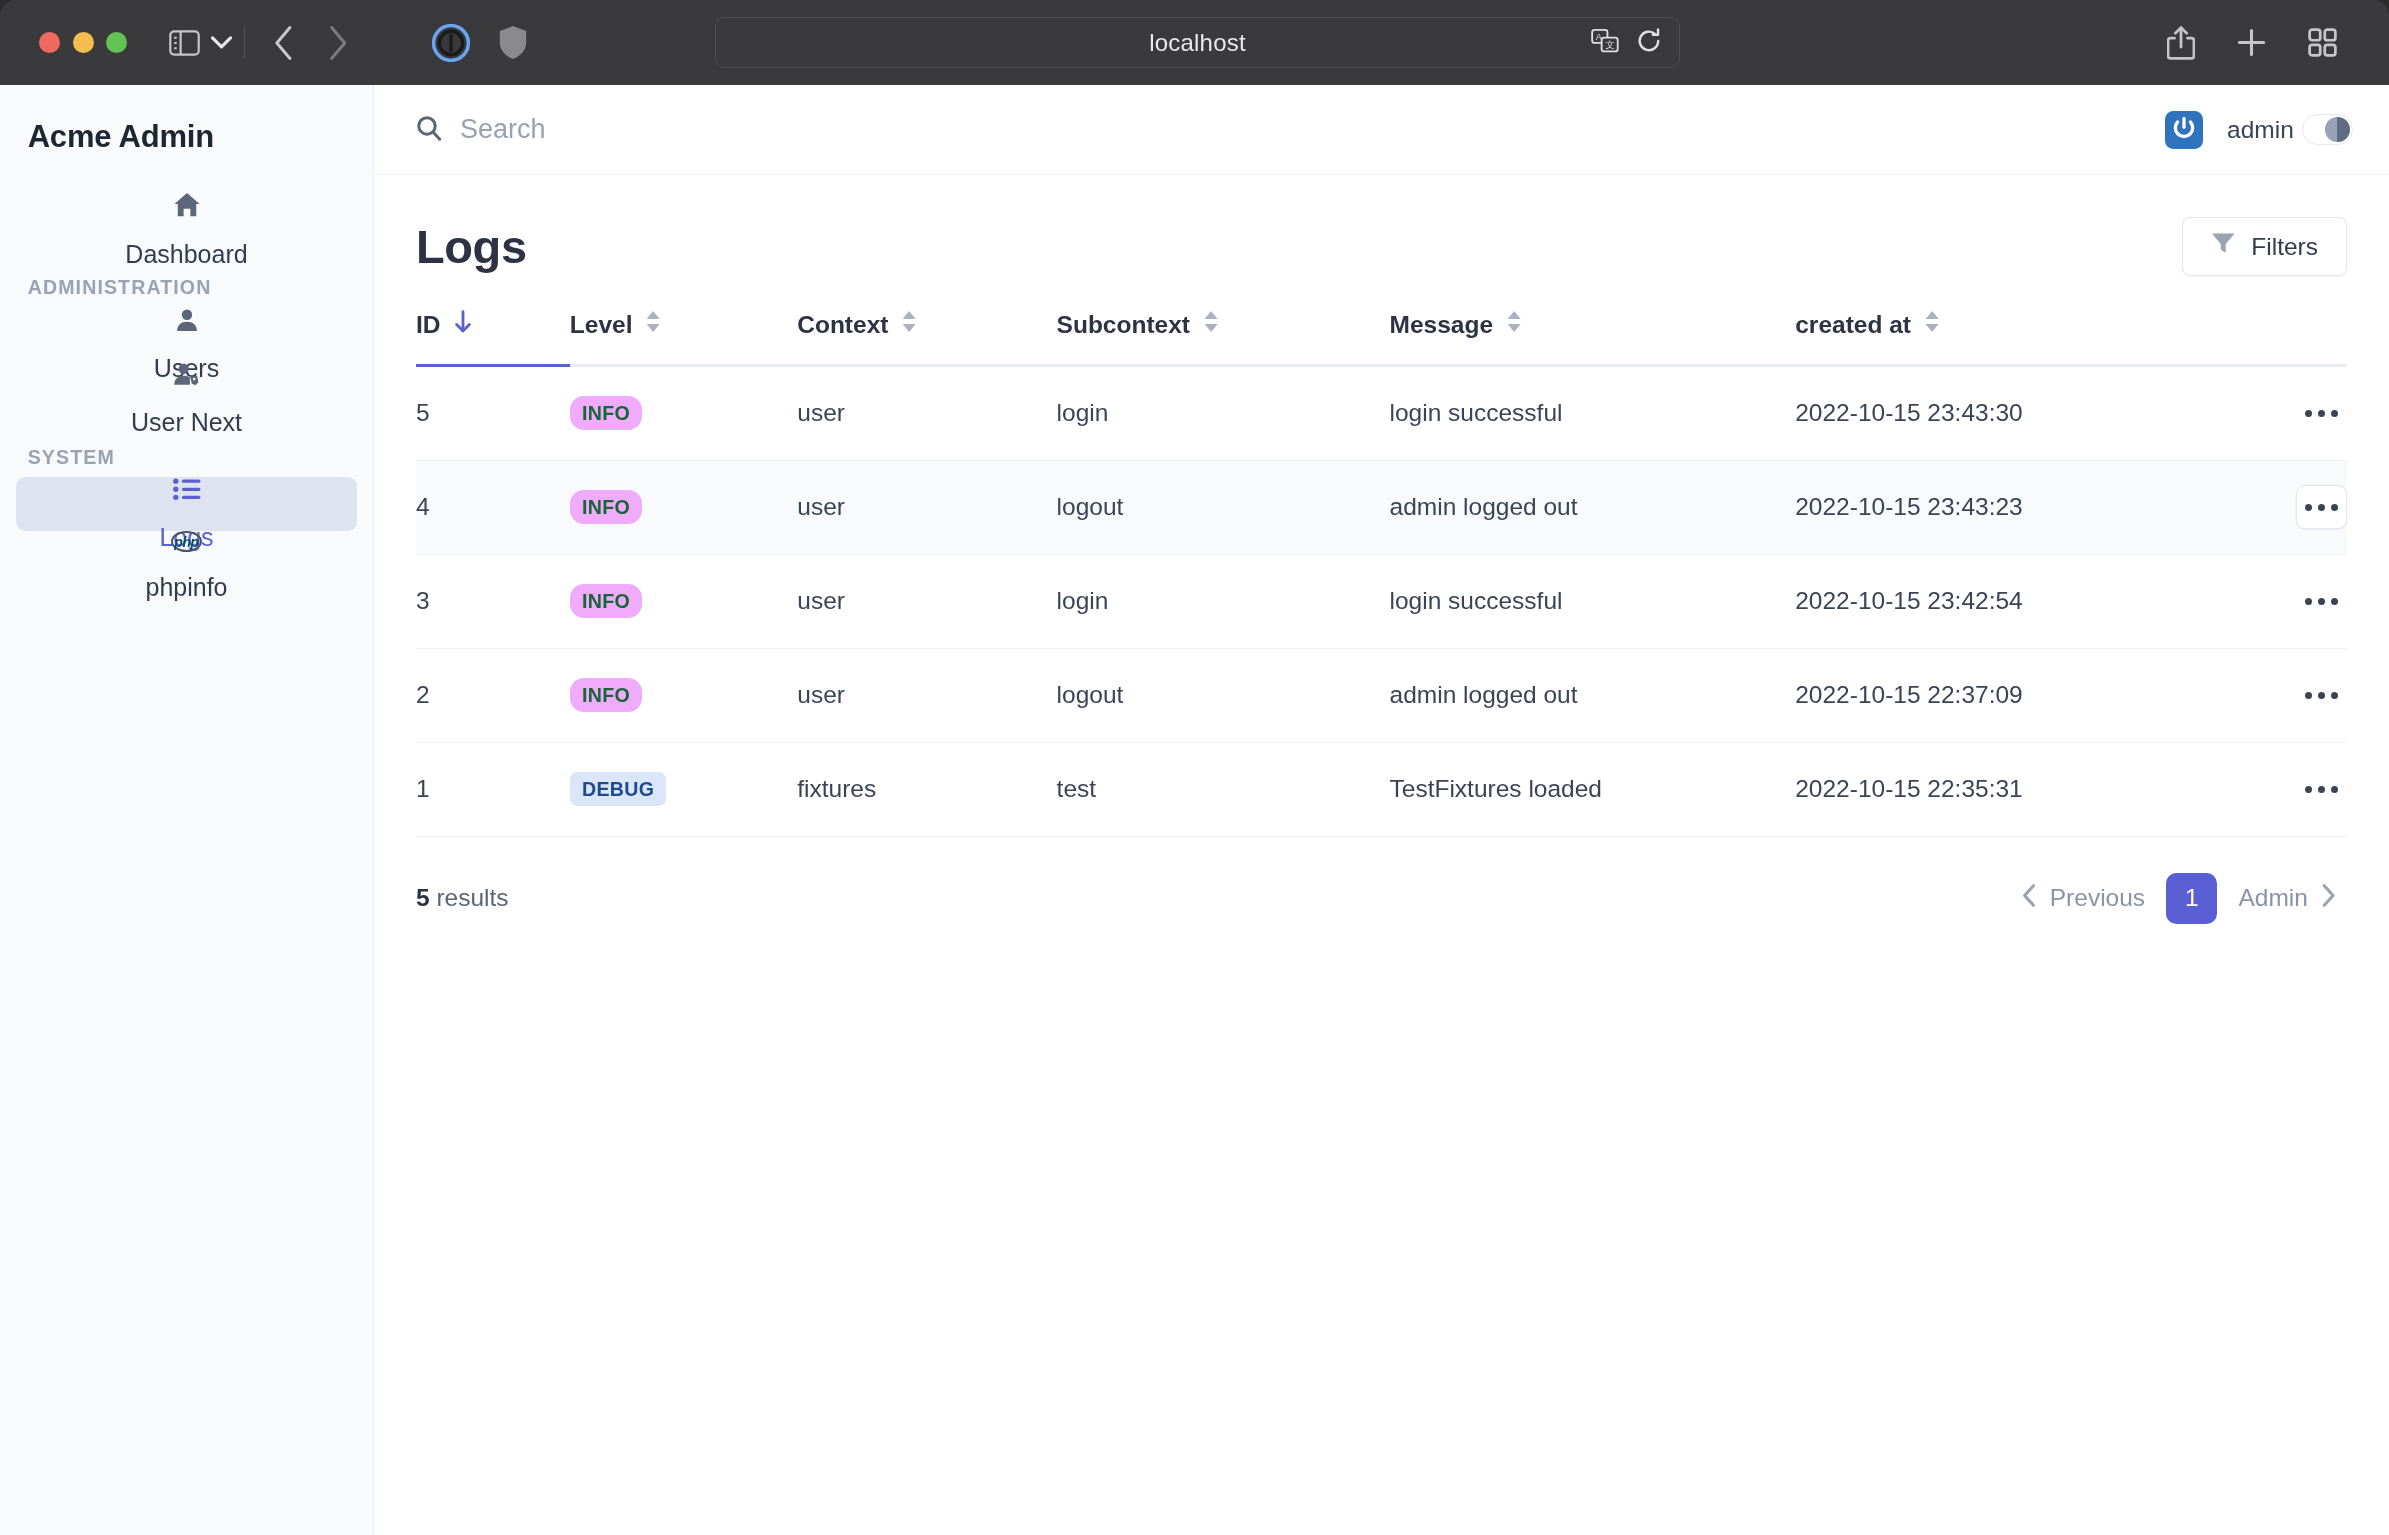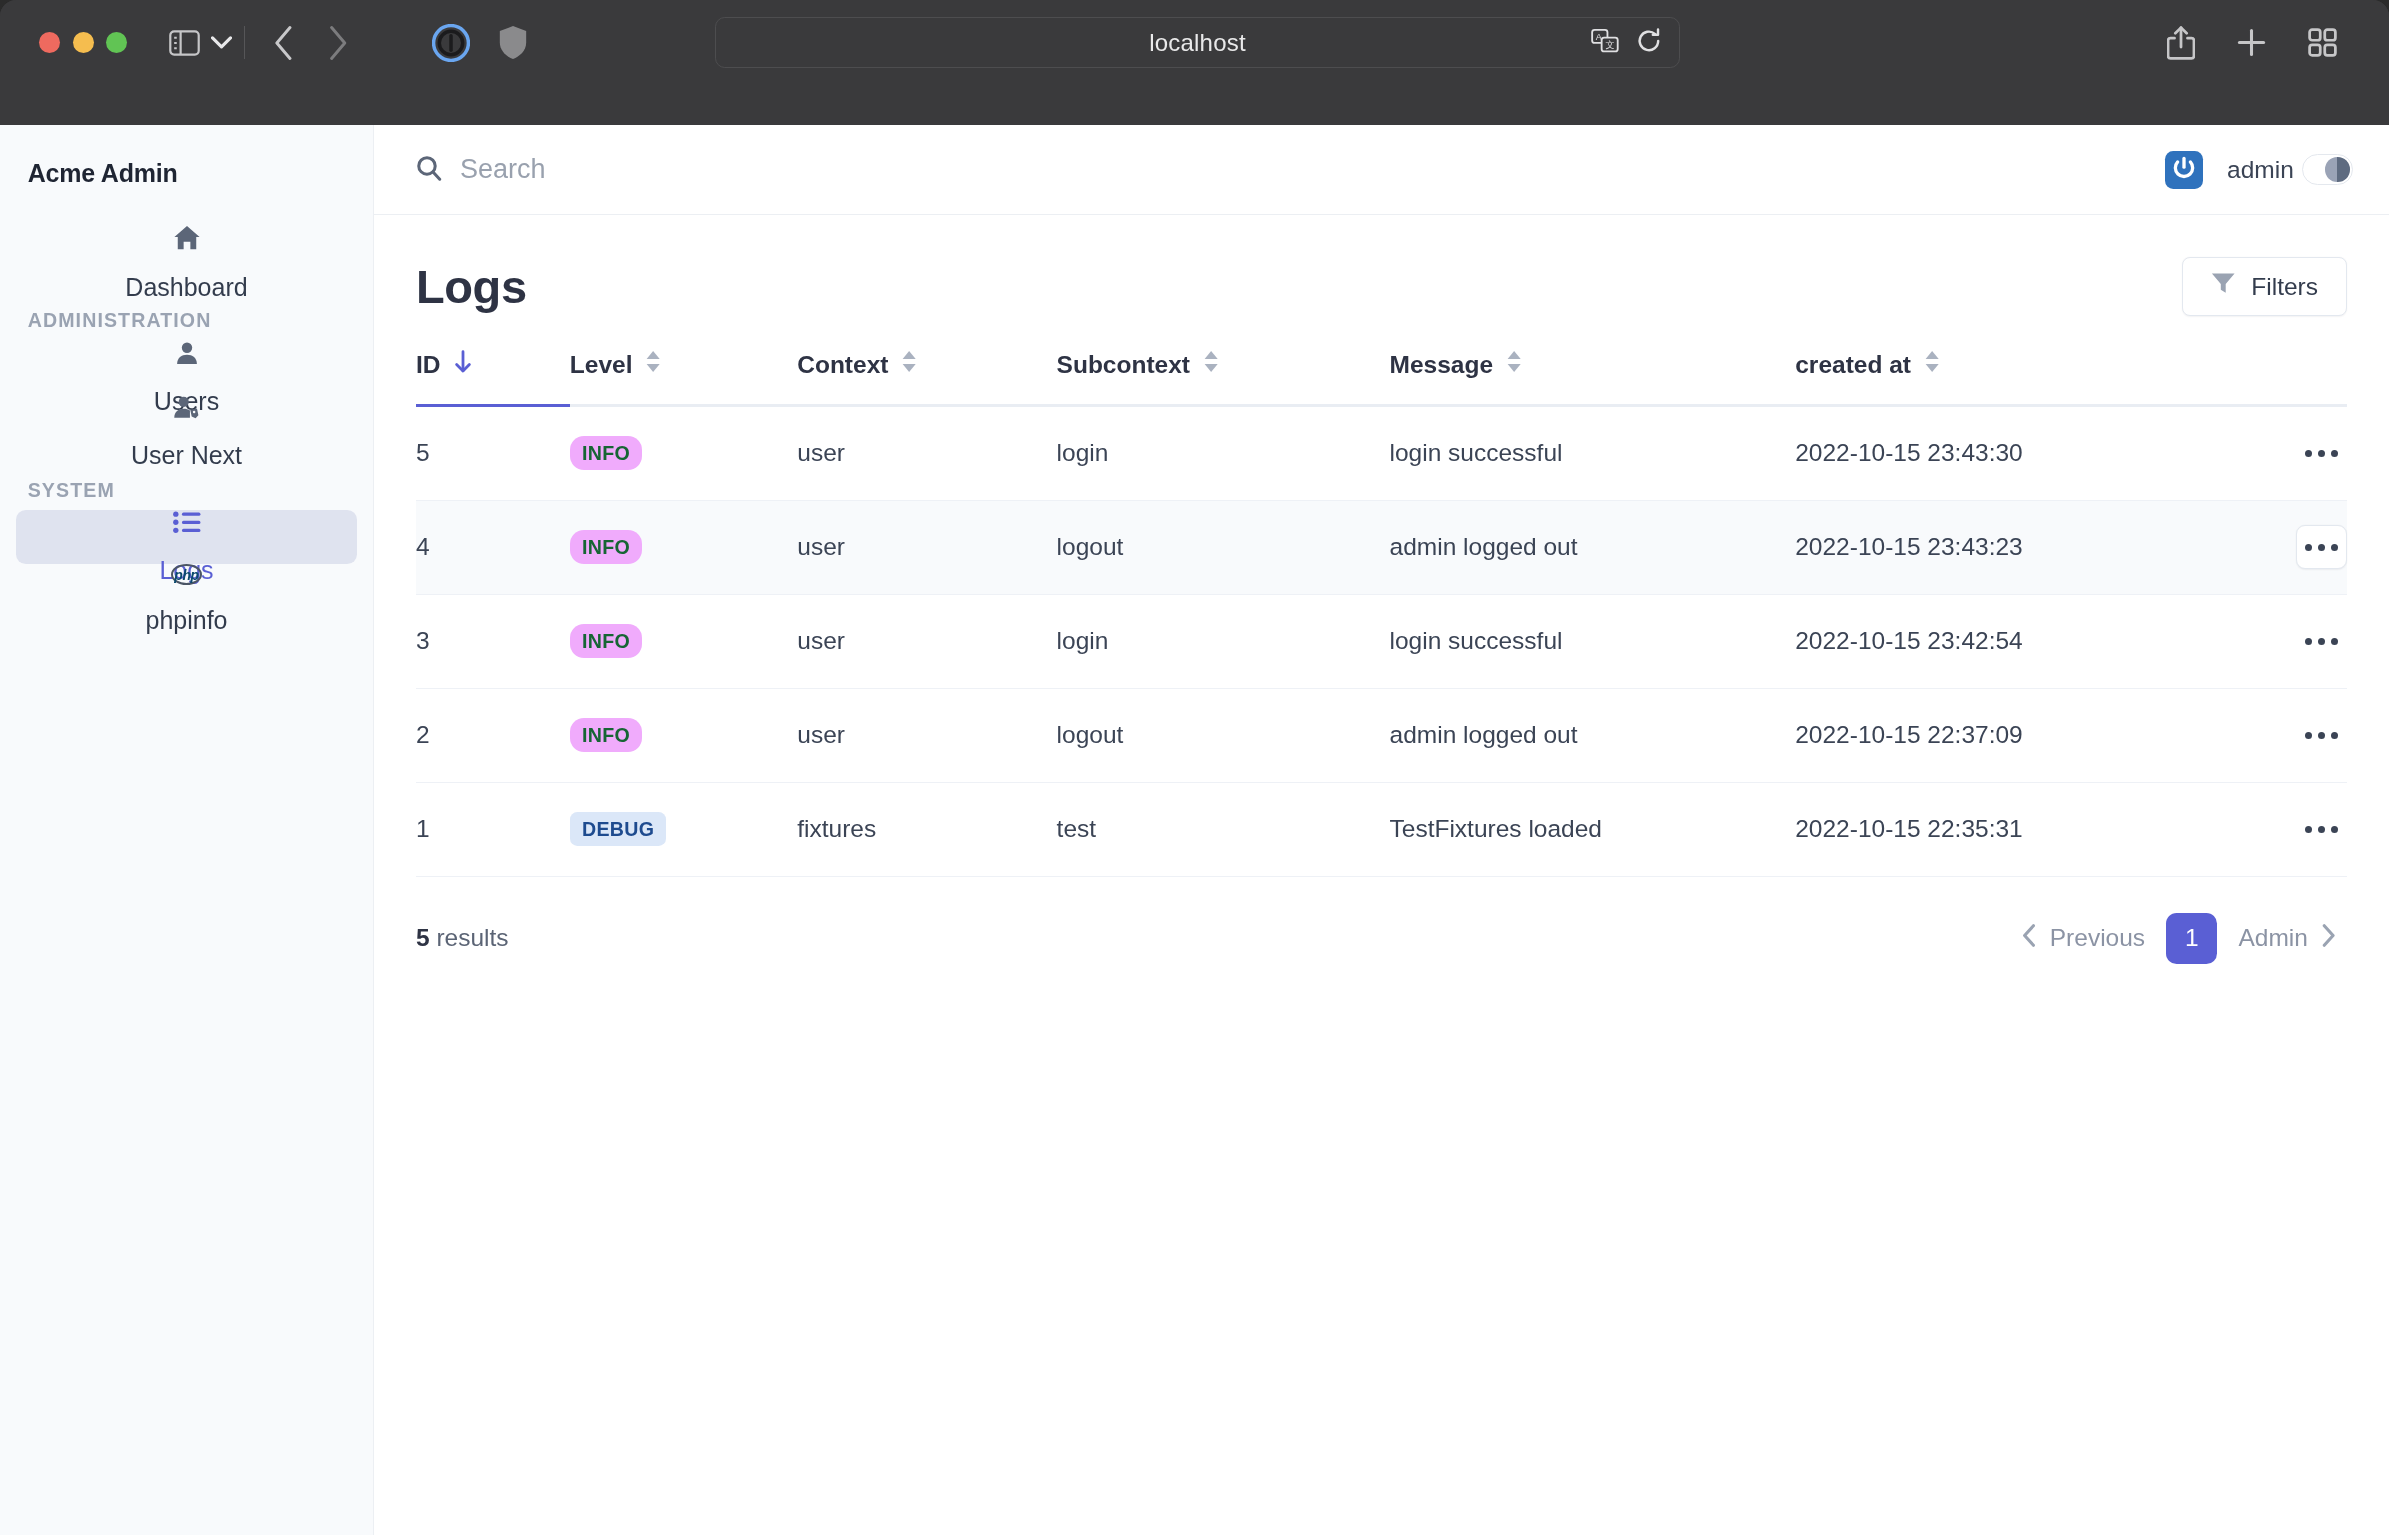--- a/index.html
+++ b/index.html
@@ -10,21 +10,20 @@
     overflow: hidden;
   }
 
   
   .window {
     width: 2389px; height: 1535px;
     background: #3a3a3c;
     border-radius: 16.3px 16.3px 0 0;
     display: flex; flex-direction: column;
     overflow: hidden;
-    gap: 40px;
   }
 
   
   .toolbar {
     height: 85px;
     flex: 0 0 85px;
     background: #3a3a3c;
     display: flex; align-items: center;
     padding: 0 28px;
     position: relative;
@@ -81,21 +80,21 @@
   }
 
   
   .sidebar {
     width: 374px; flex: 0 0 374px;
     background: #f8fafc;
     border-right: 1.6px solid #eceff3;
     padding: 0 16.3px;
   }
   .brand {
-    font-size: 25px; font-weight: bold; color: #1f2533;
+    font-size: 31px; font-weight: bold; color: #1f2533;
     padding: 34px 11.4px 0 11.4px;
     letter-spacing: -0.2px;
   }
   .nav-list { margin-top: 36px; }
   .nav-item {
     display: flex; align-items: center; gap: 21px;
     height: 54px;
     padding: 0 11.4px;
     border-radius: 9.8px;
     color: #333c4d;

